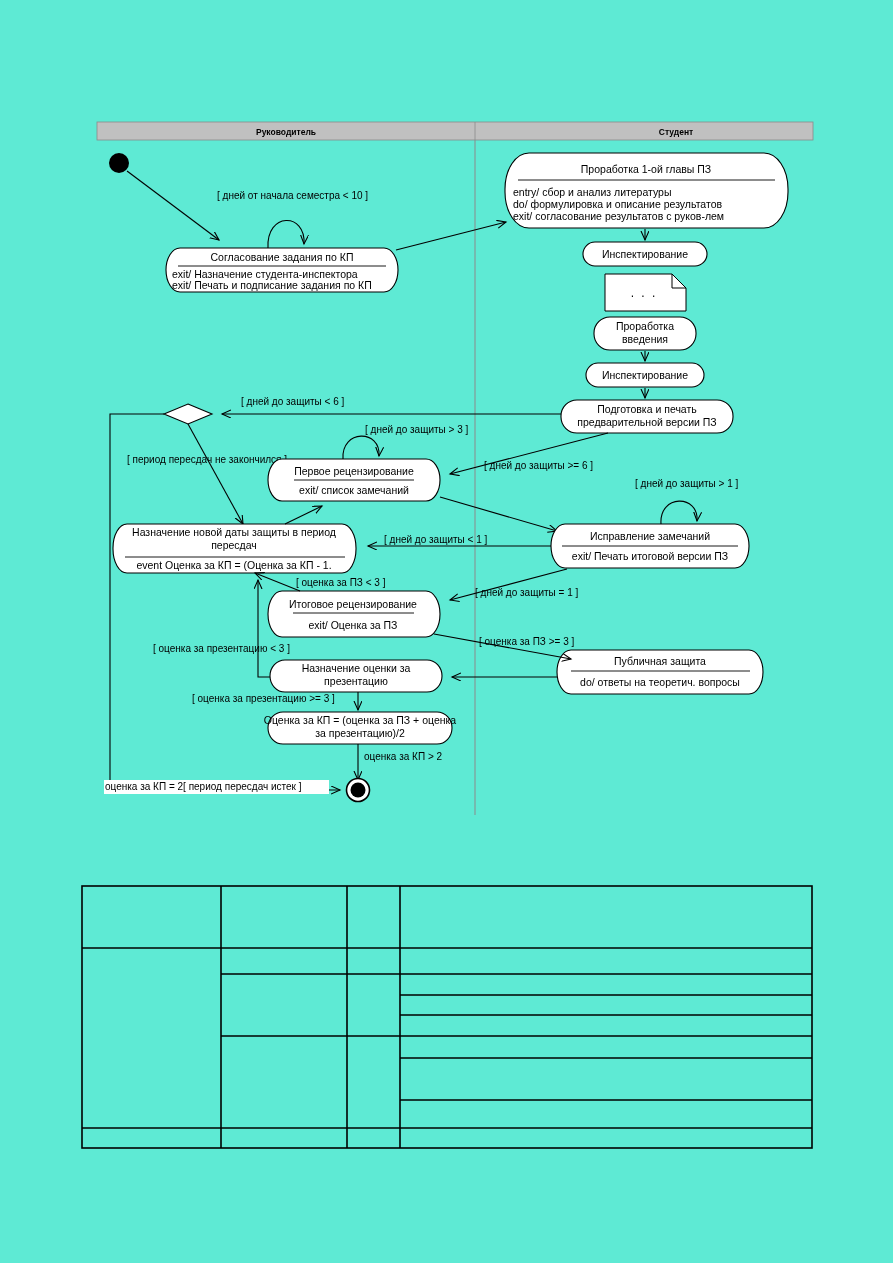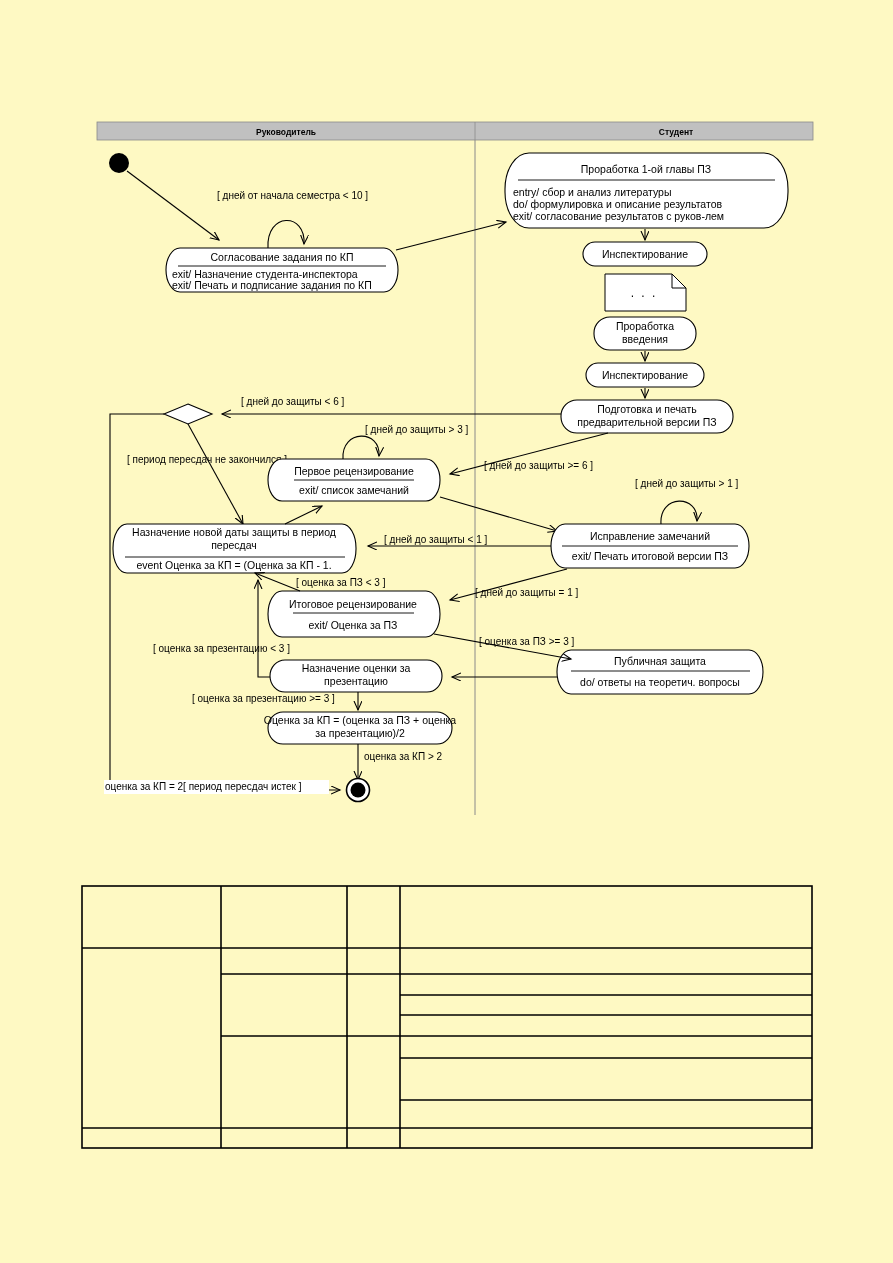--- a/index.html
+++ b/index.html
@@ -12,21 +12,21 @@
     height: 1263px;
     position: relative;
     font-family: "Liberation Sans", sans-serif;
     overflow: hidden;
   }
   #page {
     position: absolute;
     left: 0; top: 0;
     width: 893px;
     height: 1263px;
-    background: #fef9c3;
+    background: #5eead4;
   }
   #diagram-svg {
     position: absolute;
     left: 0; top: 0;
     width: 893px;
     height: 1263px;
   }
   .swimlane-header-text {
     font-size: 8.5px;
     font-weight: bold;

